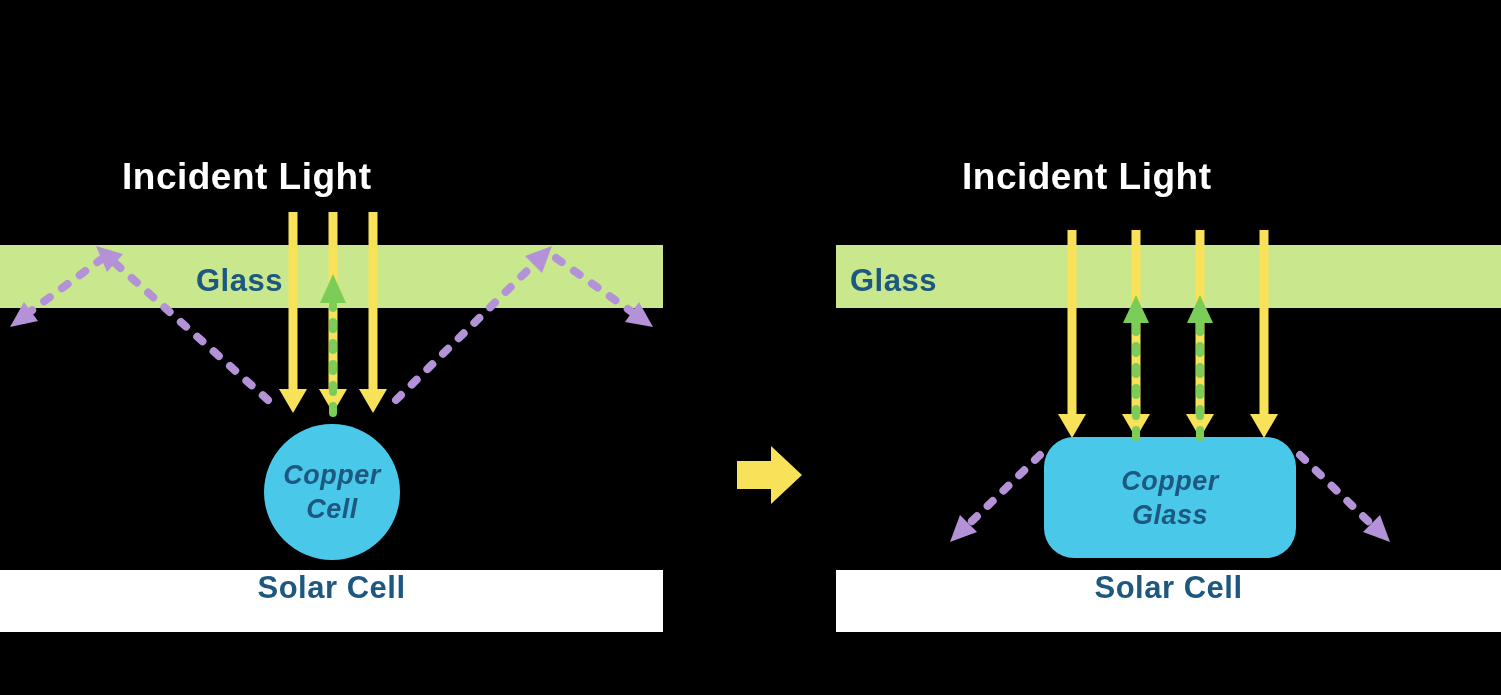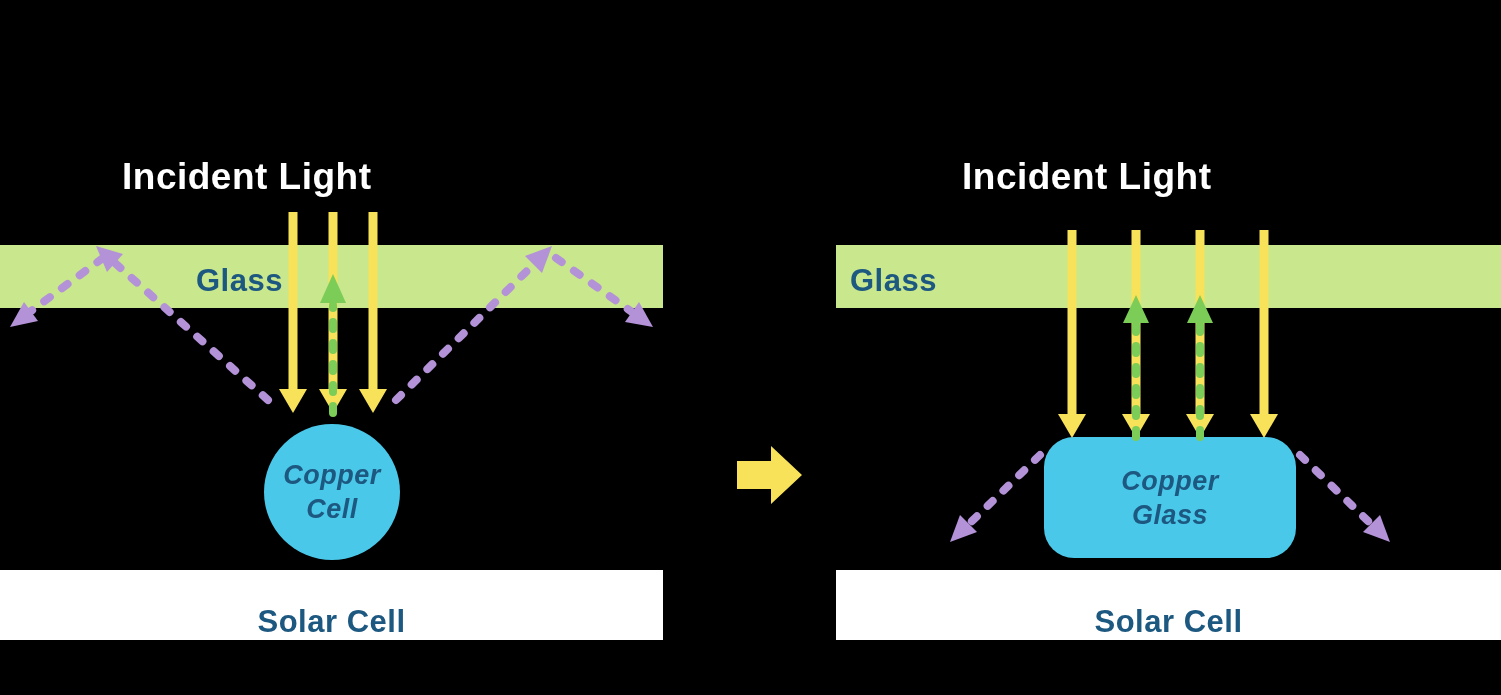--- a/index.html
+++ b/index.html
@@ -36,23 +36,23 @@
   .glass-label {
     position: absolute; top: 0; height: 71px;
     display: flex; align-items: center;
     font-size: 31px; font-weight: 700; letter-spacing: 0.5px;
     color: var(--label-blue, #1d5880);
   }
   .glass-left  .glass-label { left: 196px; }
   .glass-right .glass-label { left: 14px; }
 
   .solar-bar {
-    position: absolute; top: 570px; height: 70px;
+    position: absolute; top: 570px; height: 62px;
     background: var(--solar-white, #fff);
-    display: flex; align-items: flex-end; justify-content: center;
+    display: flex; align-items: flex-start; justify-content: center;
   }
   .solar-left  { left: 0;     width: 663px; }
   .solar-right { left: 836px; width: 665px; }
   .solar-label {
     font-size: 31px; font-weight: 600; letter-spacing: 0.5px;
     color: var(--label-blue, #1d5880);
   }
 
   .copper-wire {
     position: absolute; left: 264px; top: 424px;

